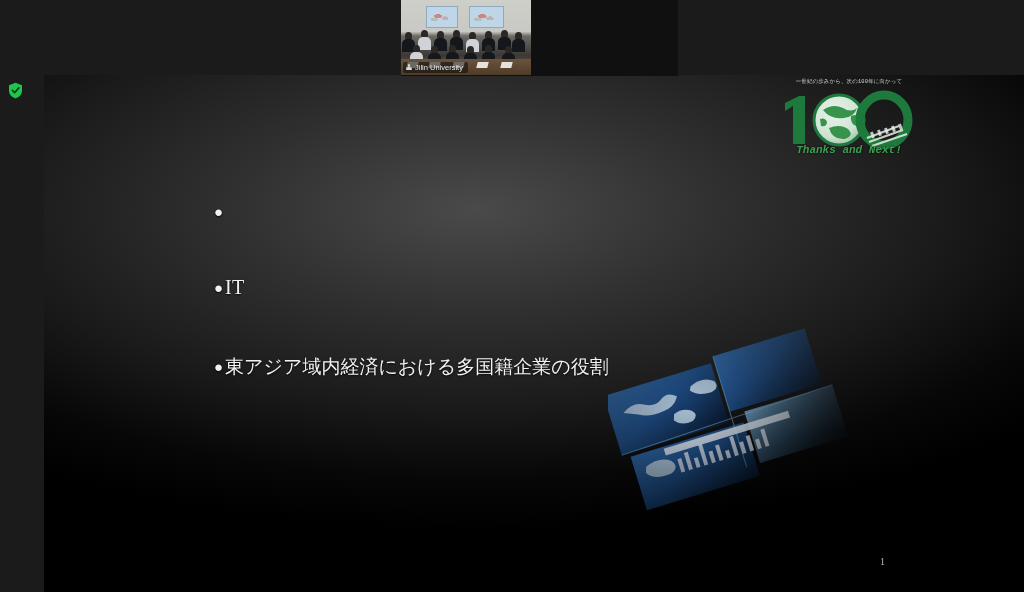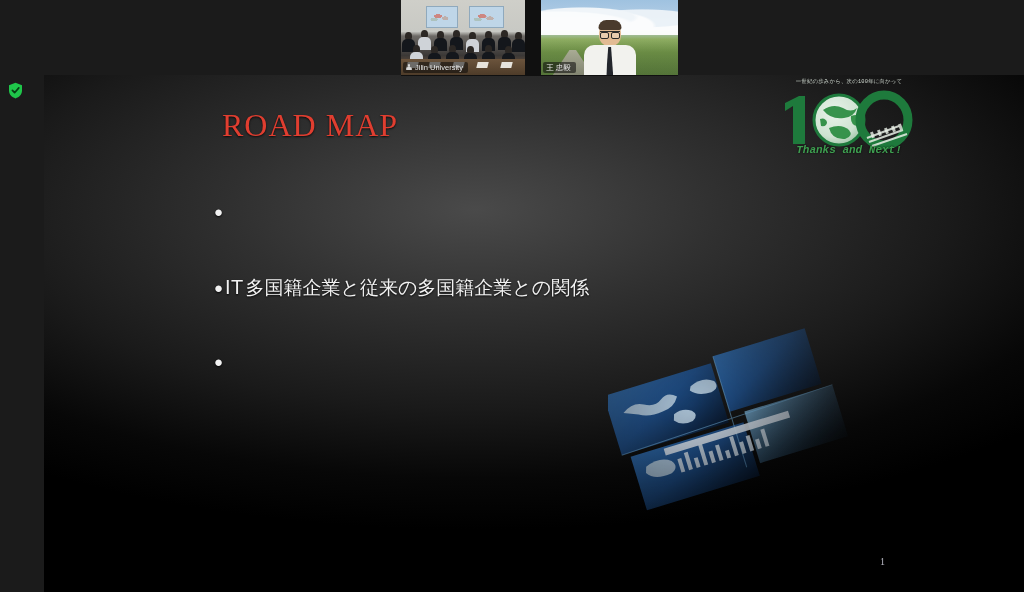--- a/index.html
+++ b/index.html
@@ -341,21 +341,21 @@
   }
   .bullet-dot {
     font-size: 15px;
     line-height: 1;
     color: #f2f2f2;
     flex: 0 0 auto;
     position: relative;
     top: -1px;
   }
   .bullet-text-latin {
-    font-family: Liberation Sans, sans-serif;
+    font-family: Liberation Serif, serif;
     font-size: 20px;
     letter-spacing: 0.3px;
   }
 
   
   #slide-page-number {
     position: absolute;
     right: 139px;
     bottom: 25px;
     color: #b9b9c4;
@@ -418,36 +418,20 @@
           <span class="paper" style="left:76px;"></span>
           <span class="paper" style="left:100px;"></span>
         </div>
       </div>
       <div class="tile-name">
         <span class="person-glyph"></span>
         <span>Jilin University</span>
       </div>
     </div>
 
-    <div class="video-tile active">
-      <div class="speakerscene">
-        <div class="clouds"></div>
-        <div class="horizon-road"></div>
-        <div class="speaker-person">
-          <span class="sp-head"></span>
-          <span class="sp-hair"></span>
-          <span class="sp-glasses"></span>
-          <span class="sp-shirt"></span>
-          <span class="sp-tie"></span>
-        </div>
-      </div>
-      <div class="tile-name">
-        <span>王 忠毅</span>
-      </div>
-    </div>
   </div>
 
   <div id="slide-share">
 
     <svg id="slide-decor" viewBox="0 0 330 250" preserveAspectRatio="none" aria-hidden="true">
       <defs>
         <linearGradient id="panelGrad" x1="0" y1="0" x2="1" y2="1">
           <stop offset="0%" stop-color="#2f6fb5"></stop>
           <stop offset="45%" stop-color="#1d4f8c"></stop>
           <stop offset="100%" stop-color="#06162c"></stop>
@@ -530,35 +514,34 @@
           <rect x="92" y="46" width="3" height="6" transform="rotate(-20 93 49)"></rect>
           <rect x="99" y="44" width="3" height="6" transform="rotate(-20 100 47)"></rect>
           <rect x="106" y="42" width="3" height="6" transform="rotate(-20 107 45)"></rect>
           <rect x="113" y="40" width="3" height="6" transform="rotate(-20 114 43)"></rect>
           <rect x="120" y="38" width="3" height="6" transform="rotate(-20 121 41)"></rect>
         </g>
       </svg>
       <div class="logo-bottomtext">Thanks and Next!</div>
     </div>
 
-    <div id="slide-title">ROAD MAP</div>
 
     <div id="slide-body">
 
 
       <div class="body-line bullet">
         <span class="bullet-dot">●</span>
       </div>
 
       <div class="body-line bullet">
         <span class="bullet-dot">●</span>
         <span class="bullet-text-latin">IT</span>
-        <span>多国籍企業と従来の多国籍企業との関係</span>
       </div>
 
       <div class="body-line bullet">
         <span class="bullet-dot">●</span>
+        <span>東アジア域内経済における多国籍企業の役割</span>
       </div>
     </div>
 
     <div id="slide-page-number">1</div>
   </div>
 </div>
 
 </body></html>

